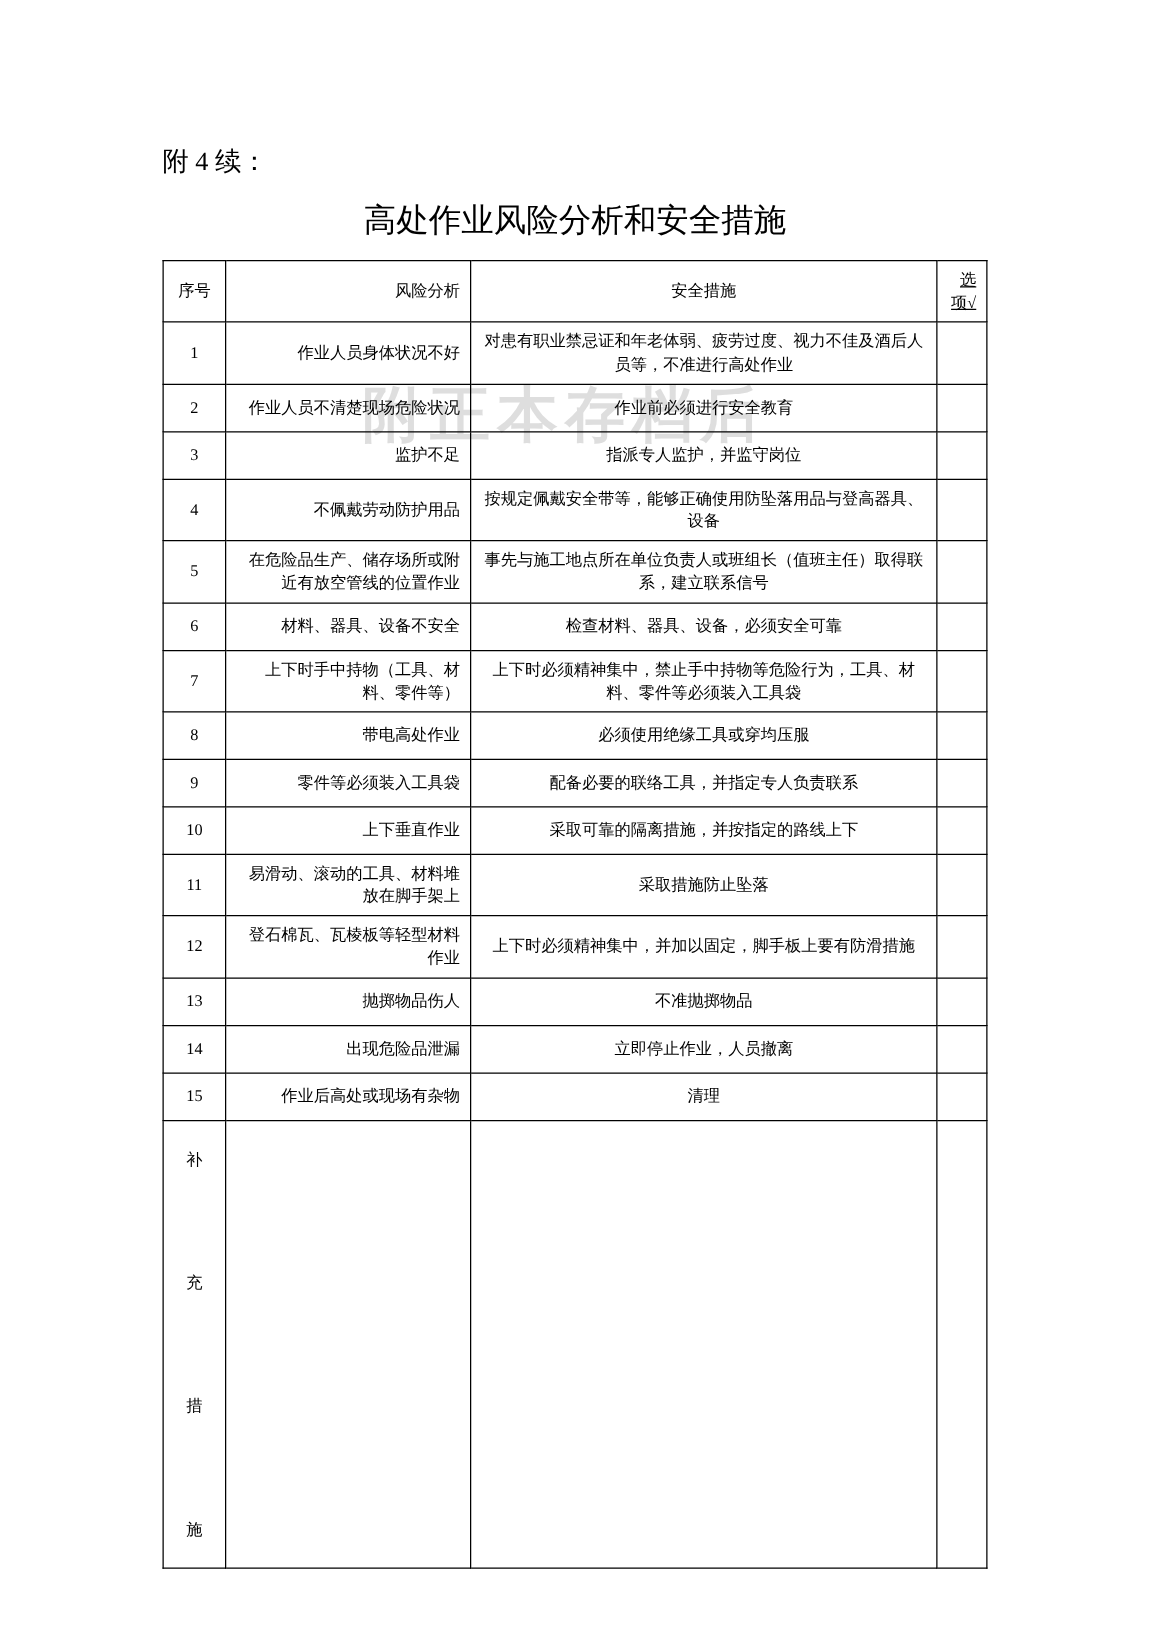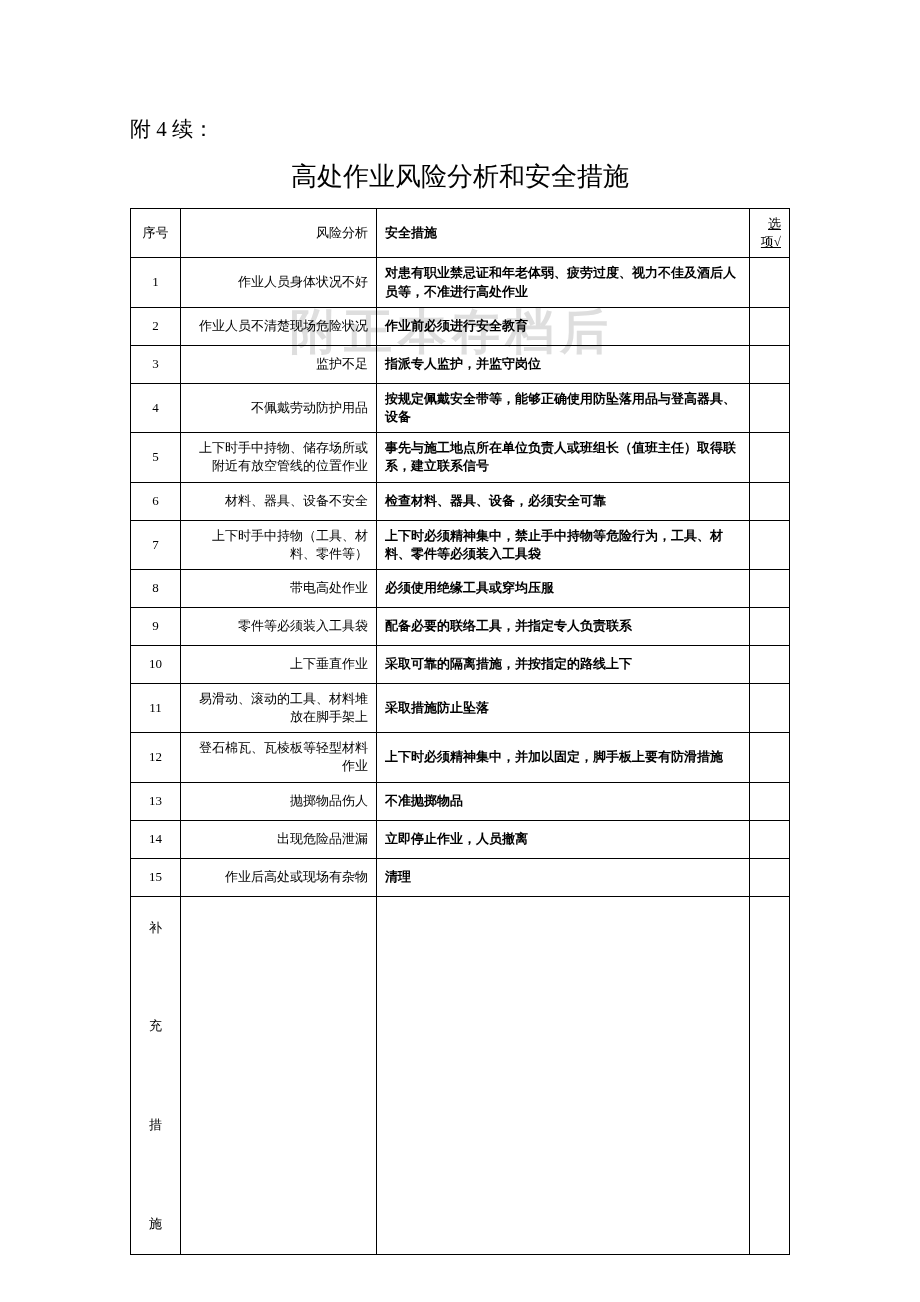--- a/index.html
+++ b/index.html
@@ -47,22 +47,21 @@
     }
     .col-seq {
       width: 50px;
       text-align: center;
     }
     .col-risk {
       width: 196px;
       text-align: right;
     }
     .col-measure {
-      text-align: left;
-      font-weight: bold;
+      text-align: center;
     }
     .col-check {
       width: 40px;
       text-align: right;
       text-decoration: underline;
     }
     .row-std td {
       height: 38px;
     }
     .row-sup td {
@@ -133,21 +132,21 @@
         <td class="col-check"></td>
       </tr>
       <tr class="row-std">
         <td class="col-seq">4</td>
         <td class="col-risk">不佩戴劳动防护用品</td>
         <td class="col-measure">按规定佩戴安全带等，能够正确使用防坠落用品与登高器具、设备</td>
         <td class="col-check"></td>
       </tr>
       <tr class="row-std">
         <td class="col-seq">5</td>
-        <td class="col-risk">上下时手中持物、储存场所或附近有放空管线的位置作业</td>
+        <td class="col-risk">在危险品生产、储存场所或附近有放空管线的位置作业</td>
         <td class="col-measure">事先与施工地点所在单位负责人或班组长（值班主任）取得联系，建立联系信号</td>
         <td class="col-check"></td>
       </tr>
       <tr class="row-std">
         <td class="col-seq">6</td>
         <td class="col-risk">材料、器具、设备不安全</td>
         <td class="col-measure">检查材料、器具、设备，必须安全可靠</td>
         <td class="col-check"></td>
       </tr>
       <tr class="row-std">

